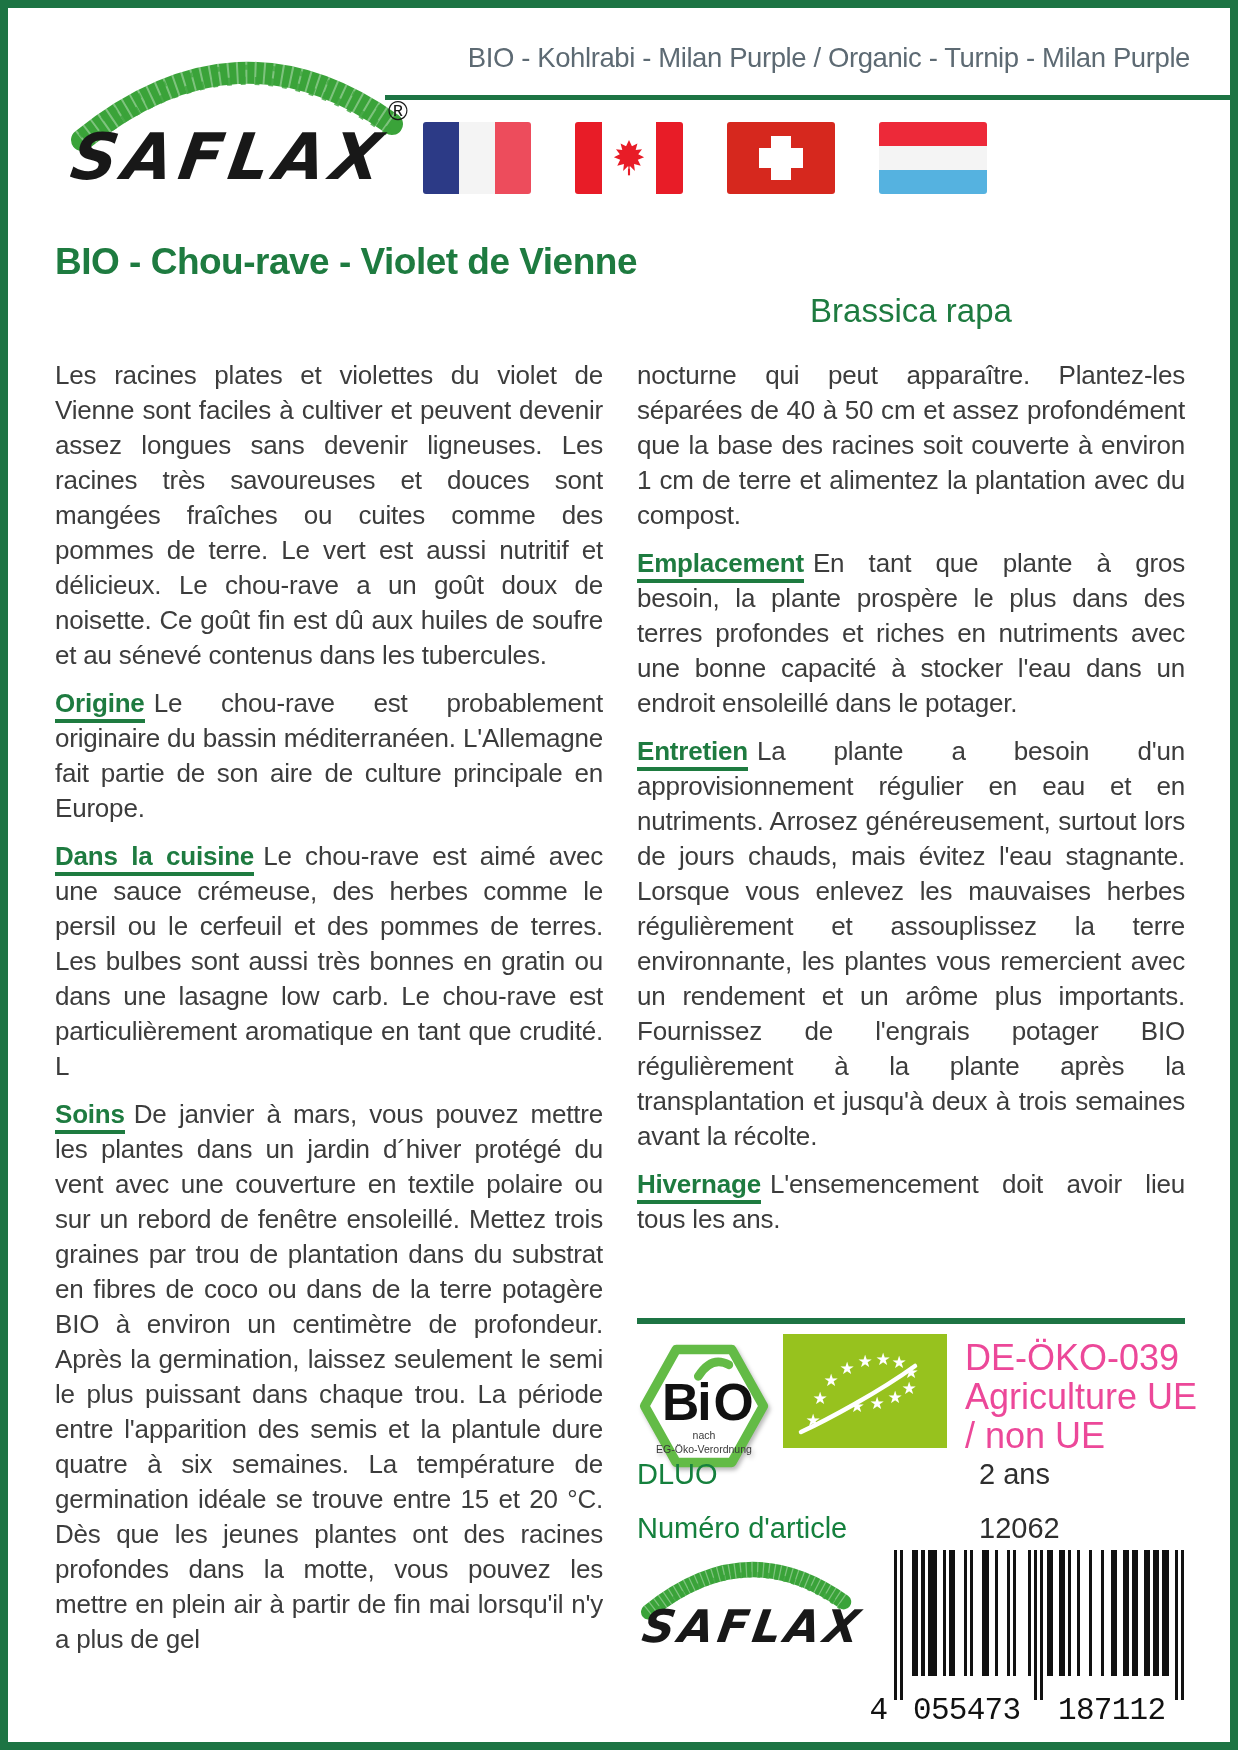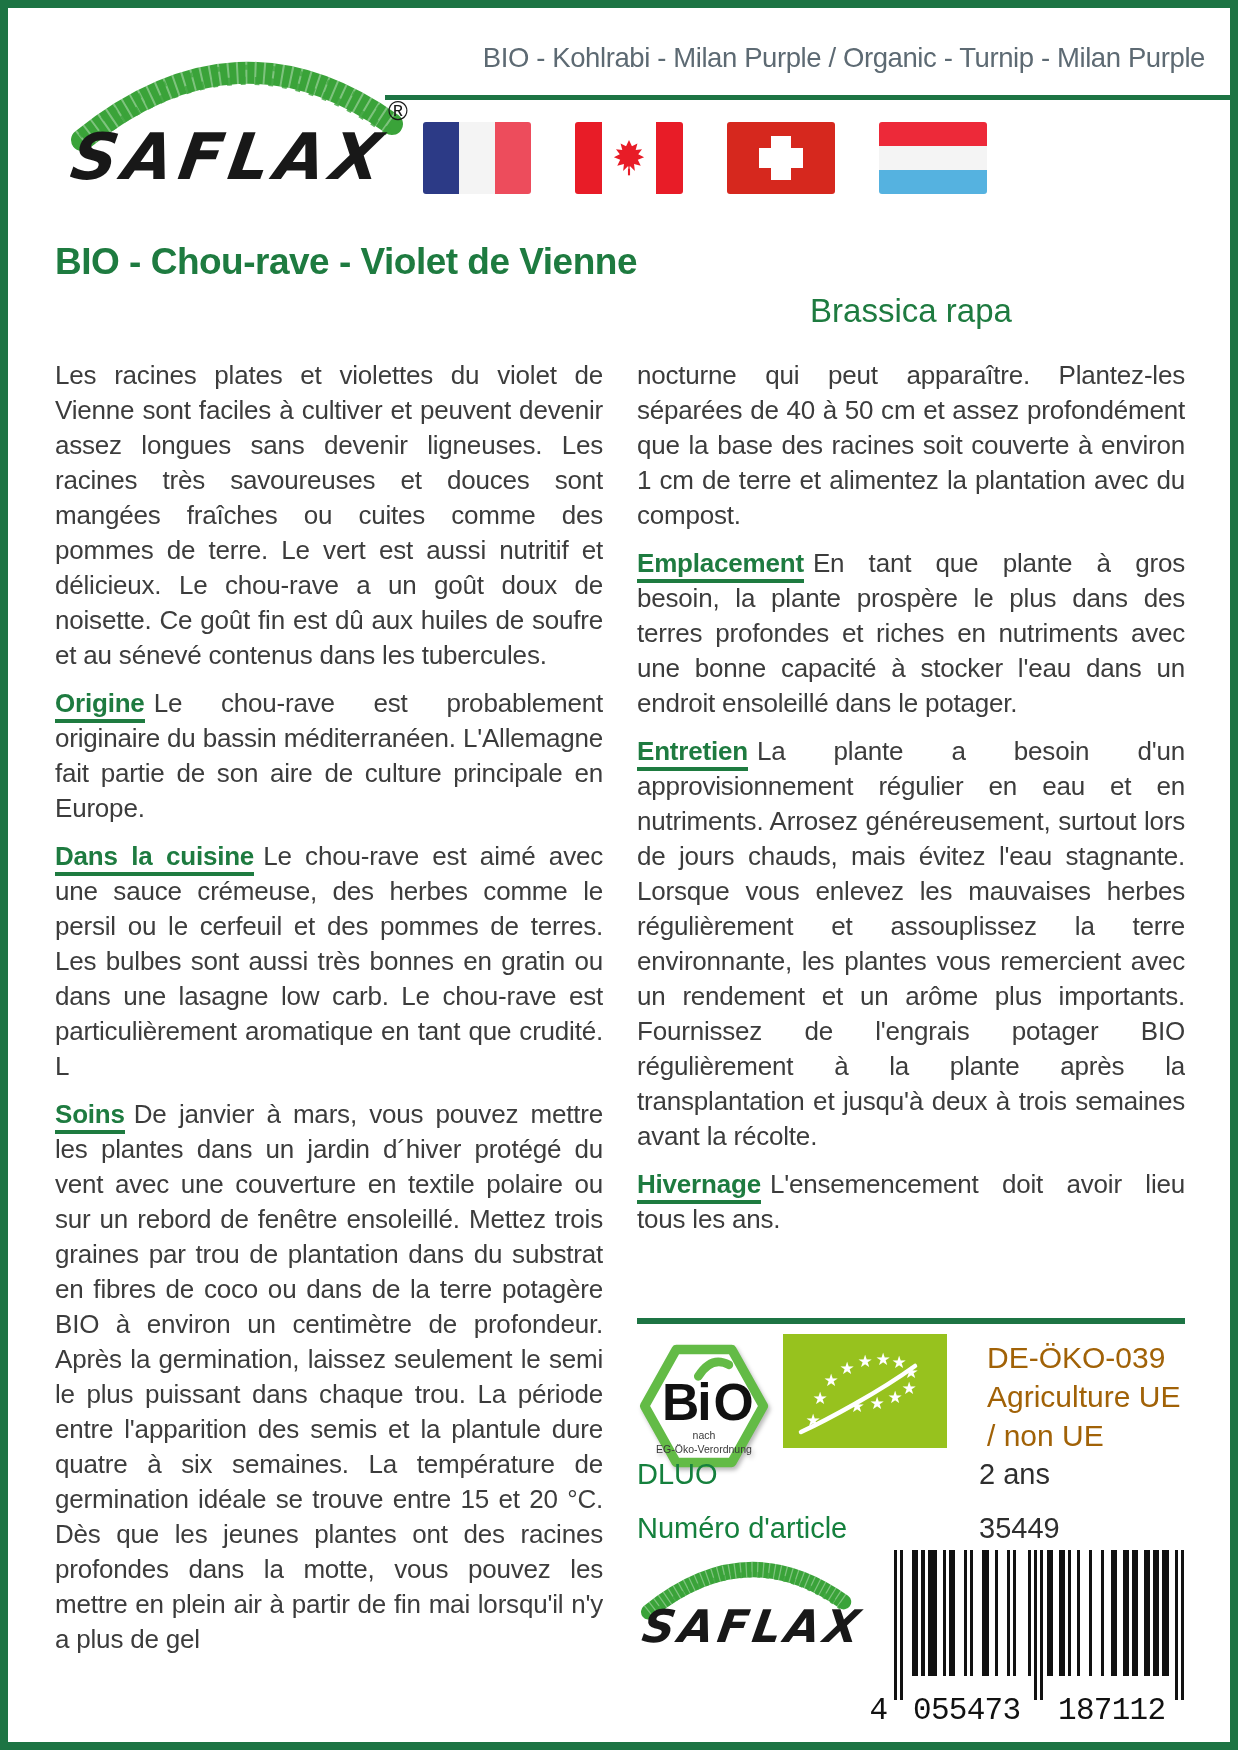--- a/index.html
+++ b/index.html
@@ -13,21 +13,21 @@
   
   .brand-logo{left:62px; top:36px; width:350px; height:170px;}
   .brand-arc{position:absolute; left:0; top:8px;}
   .brand-word{
     position:absolute; left:2px; top:76px; font-family:"DejaVu Sans",sans-serif;
     font-style:italic; font-weight:bold; font-size:64px; letter-spacing:6px;
     color:#181818; transform:skewX(-9deg);
   }
   .brand-reg{position:absolute; left:318px; top:52px; font-size:27px; color:#181818; font-style:normal;}
   .top-right-title{
-    top:34px; right:25px; font-size:27.5px; color:#5d6a73; letter-spacing:-0.4px;
+    top:34px; right:40px; font-size:27.5px; color:#5d6a73; letter-spacing:-0.4px;
     white-space:nowrap;
     text-align:right;
   }
   .header-rule{left:377px; top:87px; width:845px; height:5px; background:#1d7444;}
   .flag{top:114px; width:108px; height:72px;}
   .flag svg{display:block; border-radius:3px;}
 
   
   .main-title{left:47px; top:233px; font-size:37px; font-weight:bold; color:#1e7b40; letter-spacing:-0.5px;}
   .botanical{left:629px; top:284px; width:548px; text-align:center; font-size:33px; color:#1e7b40;}
@@ -38,21 +38,21 @@
   .col-left{left:47px;}
   .col-right{left:629px;}
   .col p{margin:0 0 13px 0;}
   .shead{color:#1e7b40; font-weight:bold; border-bottom:4px solid #1e7b40; padding-bottom:1px; margin-right:9px;}
 
   
   .cert-rule{left:629px; top:1310px; width:548px; height:6px; background:#1d7444;}
   .bio-seal{left:629px; top:1326px;}
   .bio-seal svg{filter:drop-shadow(2px 3px 2px rgba(0,0,0,0.28));}
   .eu-leaf{left:775px; top:1326px;}
-  .cert-text{left:957px; top:1330px; font-size:30px; line-height:39px; color:#a16207;margin-left:22px;}
+  .cert-text{left:957px; top:1330px; font-size:36px; line-height:39px; color:#ec4899;}
   .info-label{left:629px; font-size:29px; color:#15803d;}
   .info-value{left:939px; font-size:29px; color:#2e2e2e;margin-left:32px;}
   .row-dluo{top:1450px;}
   .row-article{top:1504px;text-align:right;}
 
   
   .footer-logo{left:633px; top:1540px; width:225px; height:150px;}
   .footer-logo .brand-word{top:52px; font-size:45px; letter-spacing:4px;}
   .barcode{left:862px; top:1538px;}
   .bc-num{font-family:"Liberation Mono","DejaVu Sans Mono",monospace; font-size:31px; fill:#111111;}
@@ -163,21 +163,21 @@
 
   <div class="abs cert-text">
     <div>DE-ÖKO-039</div>
     <div>Agriculture UE</div>
     <div>/ non UE</div>
   </div>
 
   <div class="abs info-label row-dluo">DLUO</div>
   <div class="abs info-value row-dluo">2 ans</div>
   <div class="abs info-label row-article">Numéro d'article</div>
-  <div class="abs info-value row-article">35449</div>
+  <div class="abs info-value row-article">12062</div>
 
   <div class="abs footer-logo">
     <svg class="brand-arc" width="214" height="64" viewBox="0 0 340 100">
       <path d="M12,88 Q168,-38 322,72" fill="none" stroke="#3aa339" stroke-width="24" stroke-linecap="round"></path>
       <path d="M12,88 Q168,-38 322,72" fill="none" stroke="#ffffff" stroke-width="24" stroke-dasharray="2 7" opacity="0.35"></path>
       <path d="M18,92 Q170,-28 318,80" fill="none" stroke="#3aa339" stroke-width="9" stroke-dasharray="5 9" opacity="0.8"></path>
     </svg>
     <div class="brand-word">SAFLAX</div>
   </div>
 

